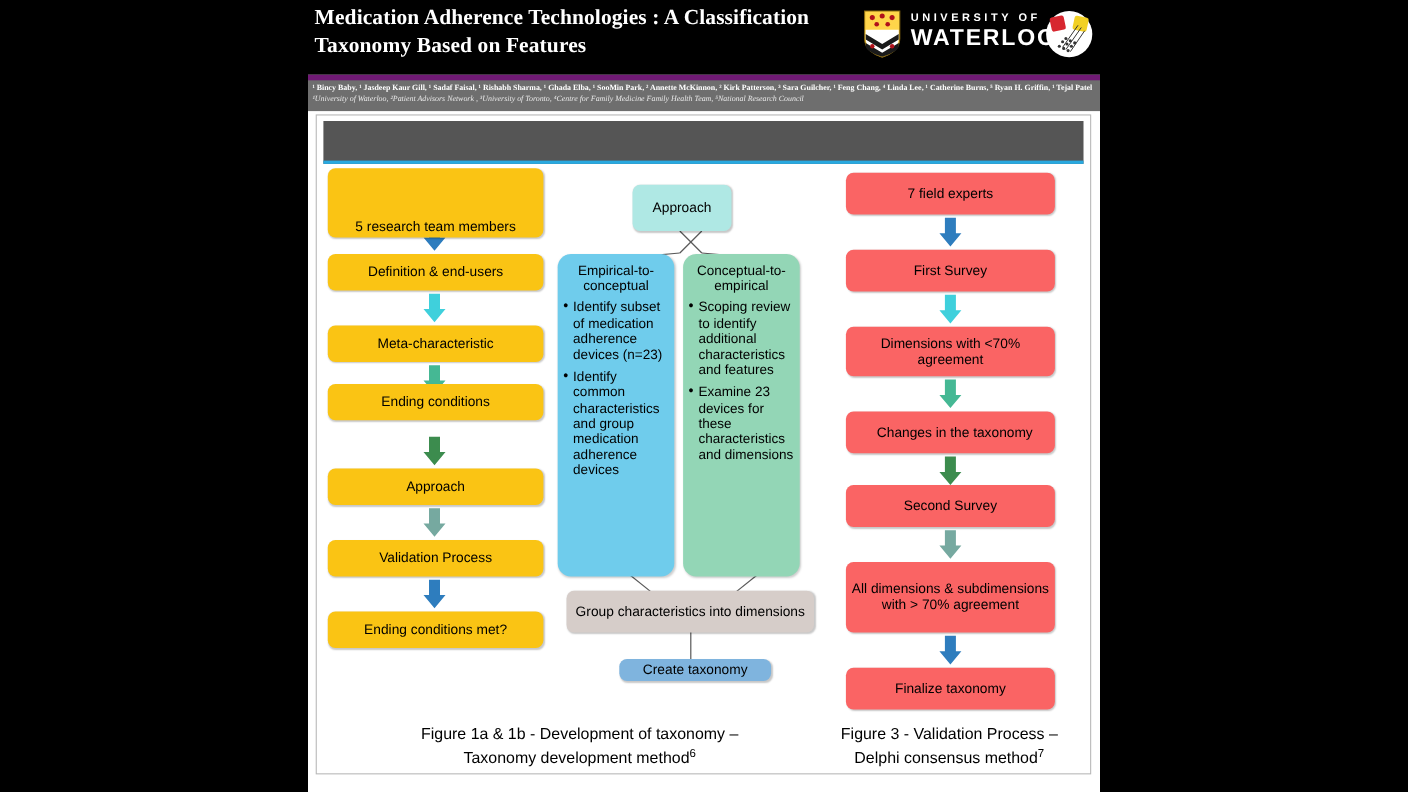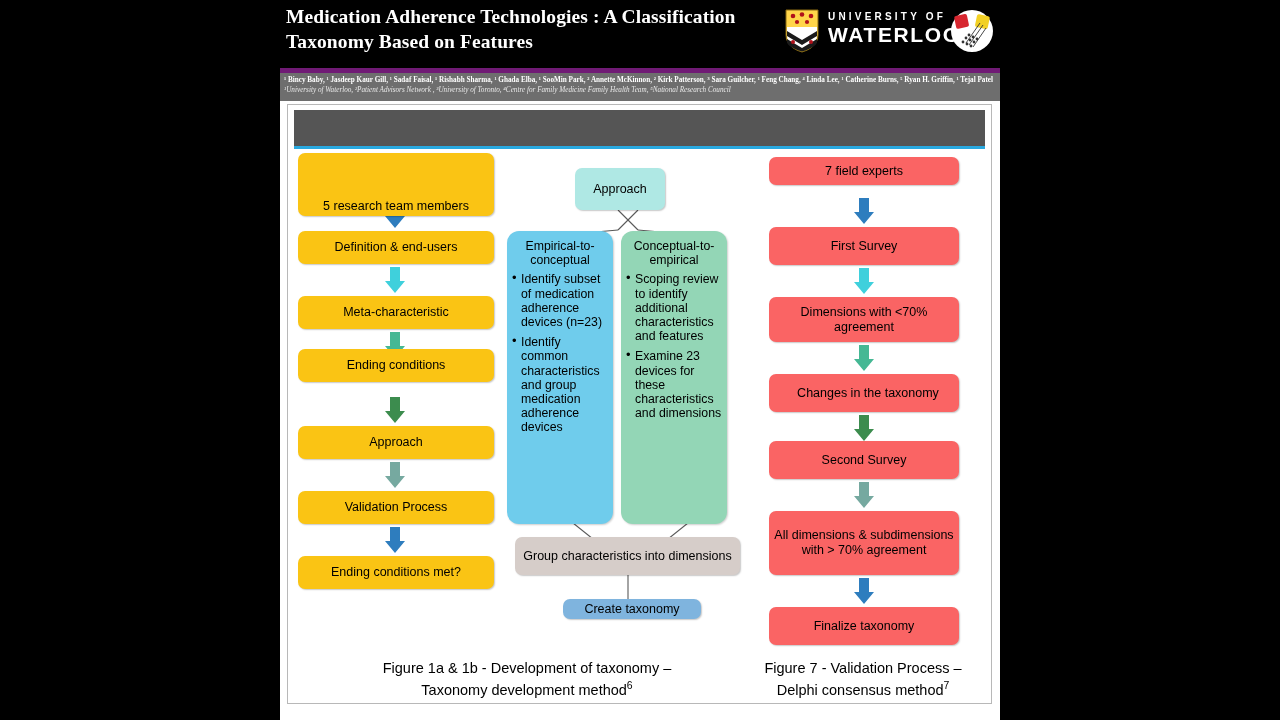--- a/index.html
+++ b/index.html
@@ -323,21 +323,21 @@
       </div>
 
       <div class="fbox" style="left:227px; top:432px; width:225px; height:38px; background:#D6CDC9;">
         <span>Group characteristics into dimensions</span>
       </div>
 
       <div class="fbox" style="left:275px; top:494px; width:138px; height:20px; background:#7FB4DE;">
         <span>Create taxonomy</span>
       </div>
 
-      <div class="fbox" style="left:481px; top:52px; width:190px; height:28px; background:#FA6464;">
+      <div class="fbox" style="left:481px; top:52px; width:190px; height:38px; background:#FA6464;">
         <span>7 field experts</span>
       </div>
       <div class="fbox" style="left:481px; top:122px; width:190px; height:38px; background:#FA6464;">
         <span>First Survey</span>
       </div>
       <div class="fbox" style="left:481px; top:192px; width:190px; height:45px; background:#FA6464;">
         <span>Dimensions with &lt;70% agreement</span>
       </div>
       <div class="fbox" style="left:481px; top:269px; width:190px; height:38px; background:#FA6464;padding-left:12px;">
         <span>Changes in the taxonomy</span>
@@ -353,21 +353,21 @@
       </div>
 
       <div class="caption" style="left:44px; top:552px; width:390px;">
         <div>Figure 1a &amp; 1b - Development of taxonomy –</div>
         <div>
           <span>Taxonomy development method</span><sup>6</sup>
         </div>
       </div>
 
       <div class="caption" style="left:450px; top:552px; width:250px;">
-        <div>Figure 7 - Validation Process –</div>
+        <div>Figure 3 - Validation Process –</div>
         <div>
           <span>Delphi consensus method</span><sup>7</sup>
         </div>
       </div>
 
     </div>
   </div>
 </div>
 
 </body></html>

